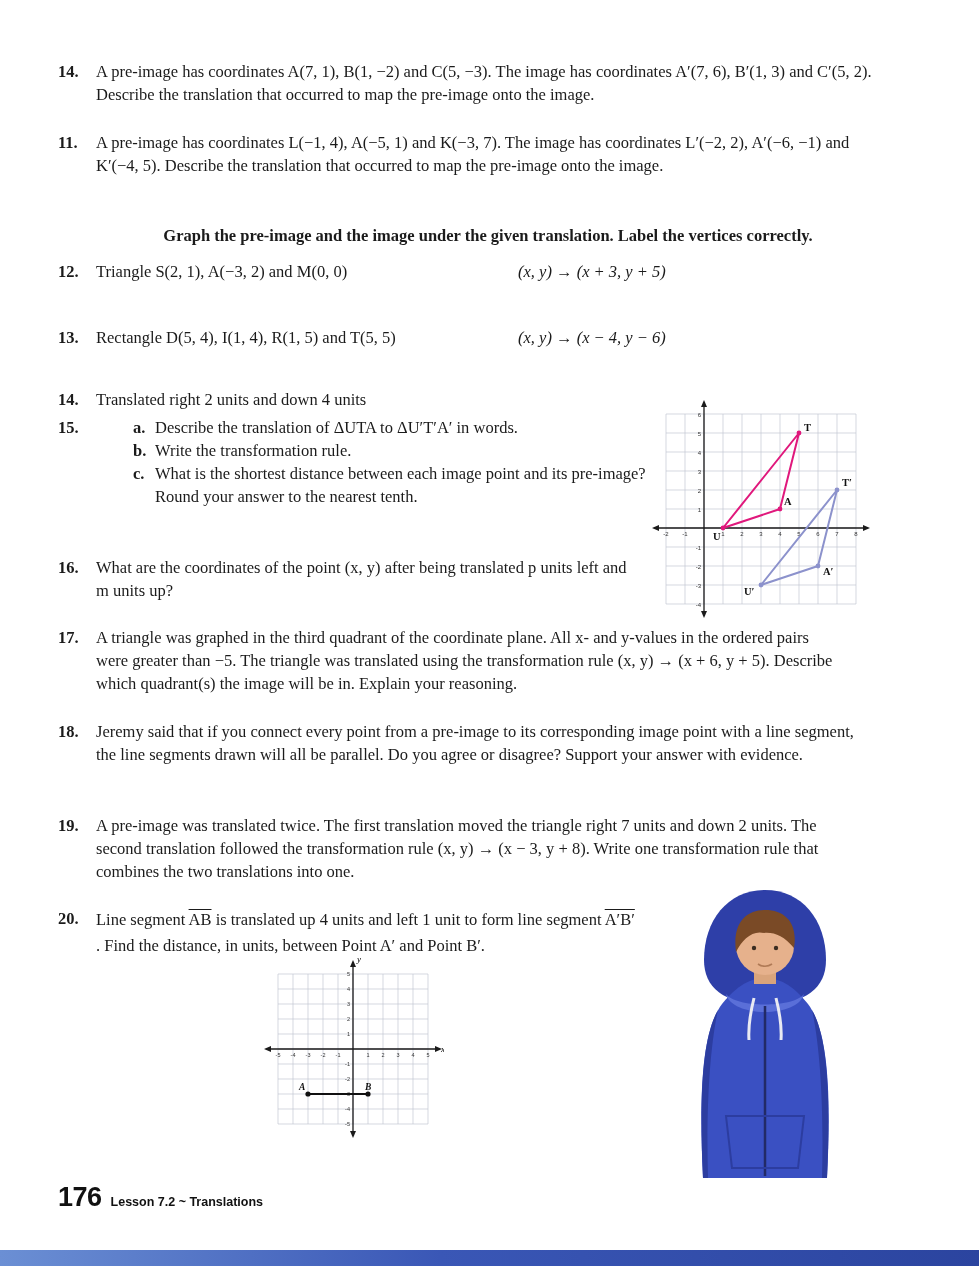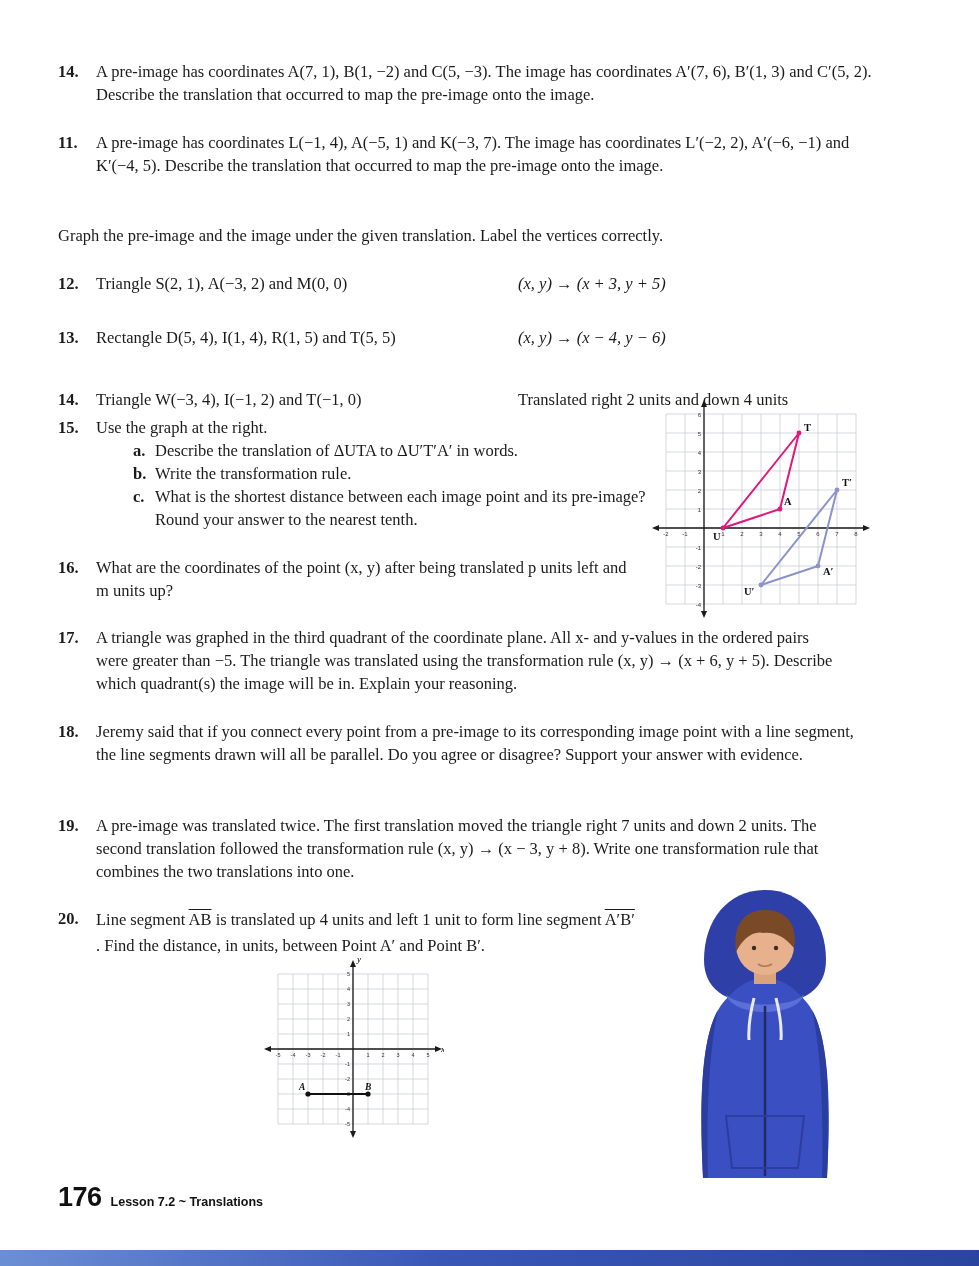--- a/index.html
+++ b/index.html
@@ -4,21 +4,21 @@
 <style>
   * { margin:0; padding:0; box-sizing:border-box; }
   html,body { background:#ffffff; }
   body {
     width:979px; height:1266px; position:relative; overflow:hidden;
     font-family:"Liberation Serif", serif; font-size:16.5px; color:#1b1b1b;
   }
   .problem { position:absolute; left:58px; display:flex; align-items:flex-start; }
   .pnum { font-weight:bold; width:38px; flex:none; line-height:1.4; }
   .ptext { line-height:1.4; }
-  .heading { position:absolute; left:58px; font-weight:normal; line-height:1.4; }
+  .heading { position:absolute; left:58px; font-weight:bold; line-height:1.4;text-align:center; }
   .rule { line-height:1.4; }
   .math { font-style:italic; }
   .subitems { margin-top:0; }
   .subitem { display:flex; margin-left:37px; line-height:1.4; }
   .sublabel { font-weight:bold; width:22px; flex:none; }
   .overline { text-decoration:overline; }
   .graph-box { position:absolute; }
   .footer { position:absolute; display:flex; align-items:baseline; gap:9px;
             font-family:"Liberation Sans", sans-serif; color:#111; }
   .footer .pageno { font-size:27px; font-weight:bold; letter-spacing:-0.5px; }
@@ -35,42 +35,40 @@
   <p class="ptext" style="width:826px">A pre-image has coordinates A(7, 1), B(1, −2) and C(5, −3). The image has coordinates A′(7, 6), B′(1, 3) and C′(5, 2). Describe the translation that occurred to map the pre-image onto the image.</p>
 </div>
 
 <div class="problem" style="top:131px">
   <span class="pnum">11.</span>
   <p class="ptext" style="width:770px">A pre-image has coordinates L(−1, 4), A(−5, 1) and K(−3, 7). The image has coordinates L′(−2, 2), A′(−6, −1) and K′(−4, 5). Describe the translation that occurred to map the pre-image onto the image.</p>
 </div>
 
 <div class="heading" style="top:224px; width:860px">Graph the pre-image and the image under the given translation. Label the vertices correctly.</div>
 
-<div class="problem" style="top:272px">
+<div class="problem" style="top:260px">
   <span class="pnum">12.</span>
   <span class="ptext" style="width:422px">Triangle S(2, 1), A(−3, 2) and M(0, 0)</span>
   <span class="rule math">(x, y) → (x + 3, y + 5)</span>
 </div>
 
 <div class="problem" style="top:326px">
   <span class="pnum">13.</span>
   <span class="ptext" style="width:422px">Rectangle D(5, 4), I(1, 4), R(1, 5) and T(5, 5)</span>
   <span class="rule math">(x, y) → (x − 4, y − 6)</span>
 </div>
 
 <div class="problem" style="top:388px">
   <span class="pnum">14.</span>
-  <span class="ptext" style="width:422px">Triangle W(−3, 4), I(−1, 2) and T(−1, 0)</span>
   <span class="rule">Translated right 2 units and down 4 units</span>
 </div>
 
 <div class="problem" style="top:416px">
   <span class="pnum">15.</span>
   <div style="width:566px">
-    <p class="ptext">Use the graph at the right.</p>
     <div class="subitems">
       <div class="subitem">
         <span class="sublabel">a.</span>
         <span>Describe the translation of ΔUTA to ΔU′T′A′ in words.</span>
       </div>
       <div class="subitem">
         <span class="sublabel">b.</span>
         <span>Write the transformation rule.</span>
       </div>
       <div class="subitem">

